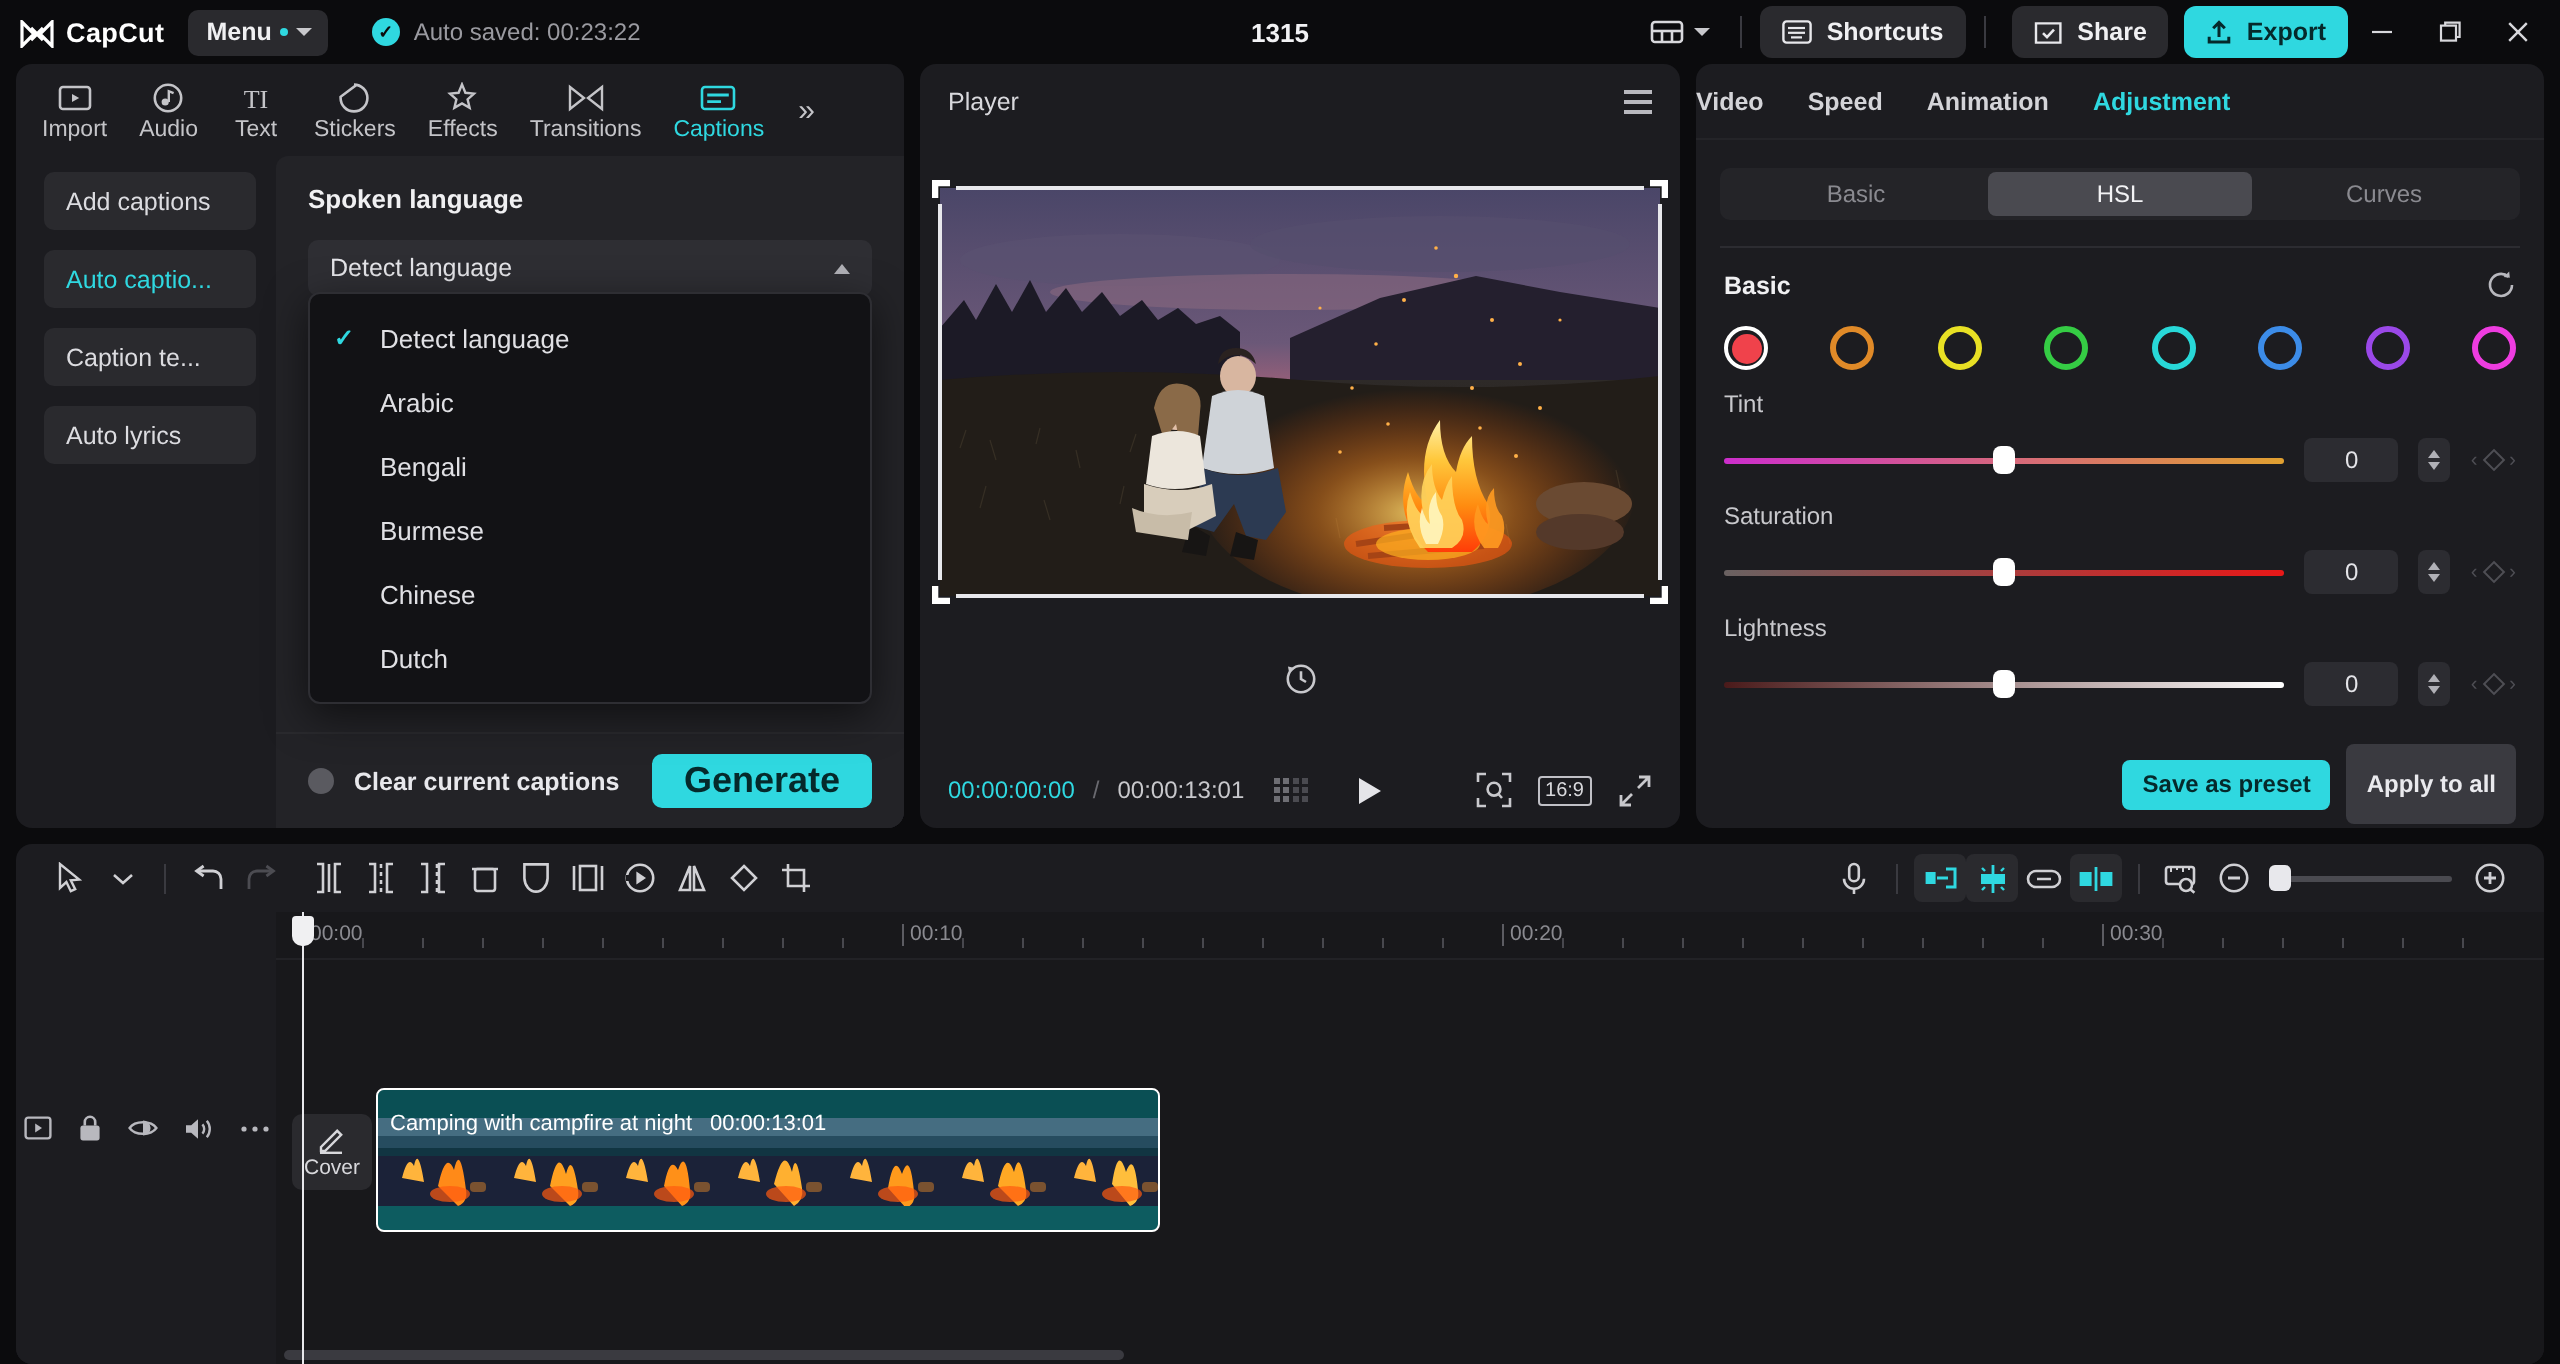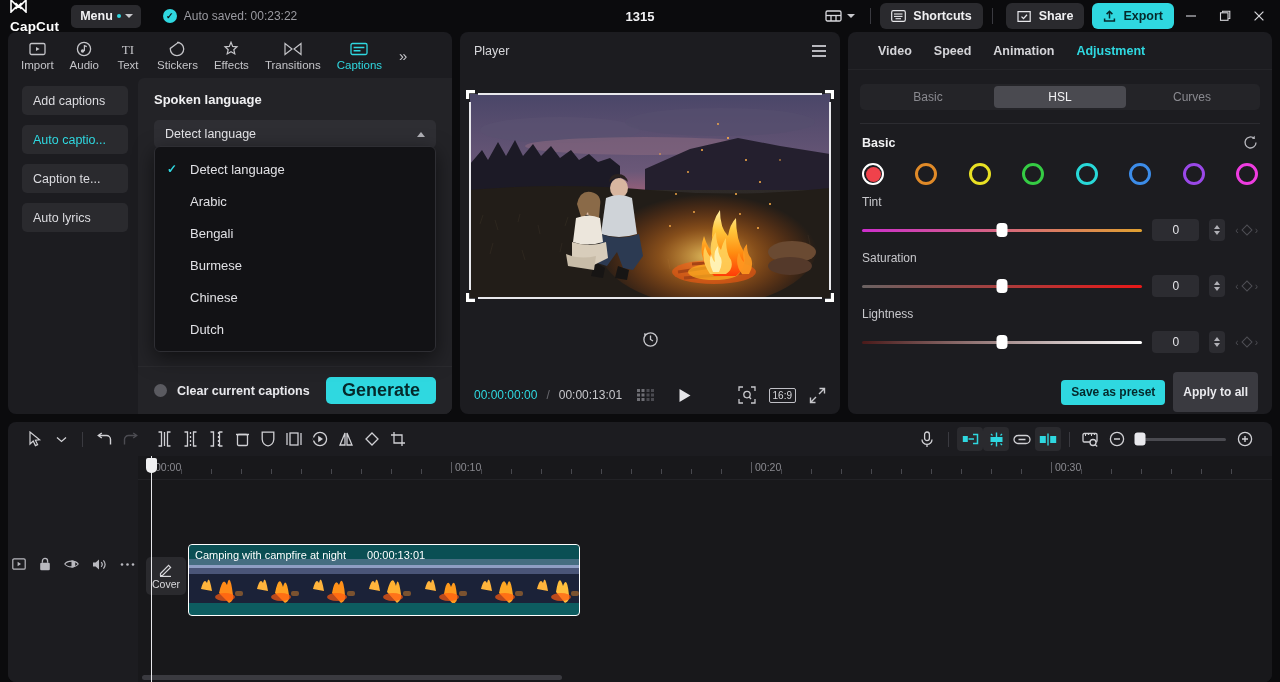--- a/index.html
+++ b/index.html
@@ -13,21 +13,21 @@
   }
 
   
   .titlebar {
     height: 32px; width: 100%;
     background: #0b0b0d;
     display: flex; align-items: center;
     position: relative;
     padding: 0 4px 0 10px;
   }
-  .logo-wrap { display: flex; align-items: flex-start; gap: 6px; flex-direction: column; }
+  .logo-wrap { display: flex; align-items: flex-end; gap: 6px; }
   .logo-mark { width: 17px; height: 14px; position: relative; display:inline-block;}
   .logo-text { font-size: 13.5px; font-weight: bold; color: #fff; letter-spacing: .2px;}
   .menu-btn {
     margin-left: 12px;
     height: 23px; padding: 0 8px 0 9px;
     background: #2a2a2e; border-radius: 5px;
     display: flex; align-items: center; gap: 4px;
     font-size: 12.5px; font-weight: bold; color: #f0f0f2;
     cursor: pointer;
   }
@@ -144,21 +144,21 @@
   .tc-tot { font-size: 12px; color: #c8c8cc; }
   .pf-icons { display: flex; align-items: center; gap: 10px; margin-left: 6px; }
   .pf-right { margin-left: auto; display: flex; align-items: center; gap: 13px; }
   .ratio-box { border: 1.4px solid #c0c0c6; border-radius: 2px; padding: 1px 3px; font-size: 10px; color: #d8d8dc; line-height: 1.1; cursor:pointer;}
 
   
   .right-panel {
     flex: 1; background: #1c1c20; border-radius: 8px;
     display: flex; flex-direction: column; overflow: hidden; position: relative;
   }
-  .rp-tabs { height: 38px; display: flex; align-items: center; gap: 22px; padding: 0 30px; border-bottom: 1px solid #242428;}
+  .rp-tabs { height: 38px; display: flex; align-items: center; gap: 22px; padding: 0 0; border-bottom: 1px solid #242428;}
   .rp-tab { font-size: 12.5px; font-weight: bold; color: #d4d4d8; cursor: pointer; }
   .rp-tab.active { color: #2fd8e0; }
   .seg {
     margin: 14px 12px 0; height: 26px; background: #242428; border-radius: 5px;
     display: flex; padding: 2px;
   }
   .seg-item {
     flex: 1; display: flex; align-items: center; justify-content: center;
     font-size: 12px; color: #8a8a90; border-radius: 4px; cursor: pointer;
   }
@@ -226,22 +226,22 @@
     position: absolute; left: 8px; top: 77px; width: 40px; height: 38px;
     background: #2a2a2e; border-radius: 5px; display: flex; flex-direction: column;
     align-items: center; justify-content: center; gap: 1px; cursor: pointer;
   }
   .cover-btn .cl { font-size: 10.5px; color: #d8d8dc; }
   .clip {
     position: absolute; left: 50px; top: 64px; width: 392px; height: 72px;
     border: 1.5px solid #fff; border-radius: 4px; overflow: hidden; background: #0d5c60; cursor: pointer;
   }
   .clip-label {
-    position: absolute; top: 0; left: 0; right: 0; height: 20px;
-    display: flex; align-items: center; gap: 21px; padding: 0 6px;
+    position: absolute; top: 0; left: 0; right: 0; height: 33px;
+    display: flex; align-items: center; gap: 9px; padding: 0 6px;
     font-size: 11px; color: #fff; z-index: 3; background: rgba(10,70,74,.55);
   }
   .thumbs { position: absolute; top: 14px; left: 0; right: 0; height: 44px; display: flex; overflow: hidden; }
   .thumb { width: 56px; height: 44px; flex: none; position: relative; overflow: hidden; }
   .playhead { position: absolute; top: 0; bottom: 0; width: 1px; background: #e8e8ec; z-index: 10; }
   .ph-head {
     position: absolute; top: 2px; left: -5px; width: 11px; height: 15px;
     background: #f0f0f2; border-radius: 2px 2px 5px 5px;
   }
   .hscroll { position: absolute; bottom: 2px; left: 4px; height: 5px; background: #3a3a40; border-radius: 3px; cursor: pointer;}

